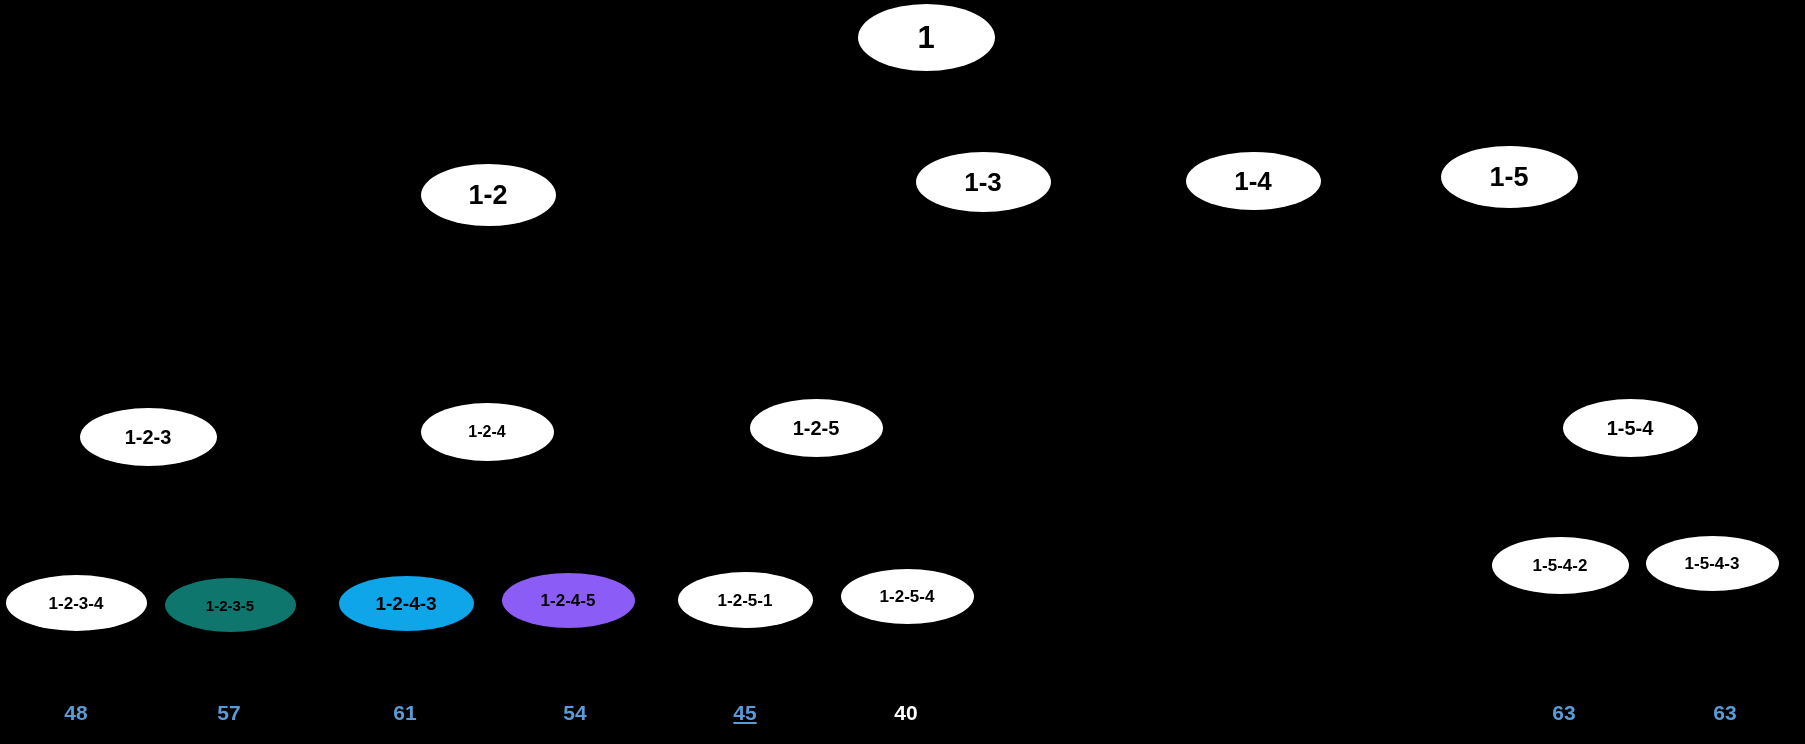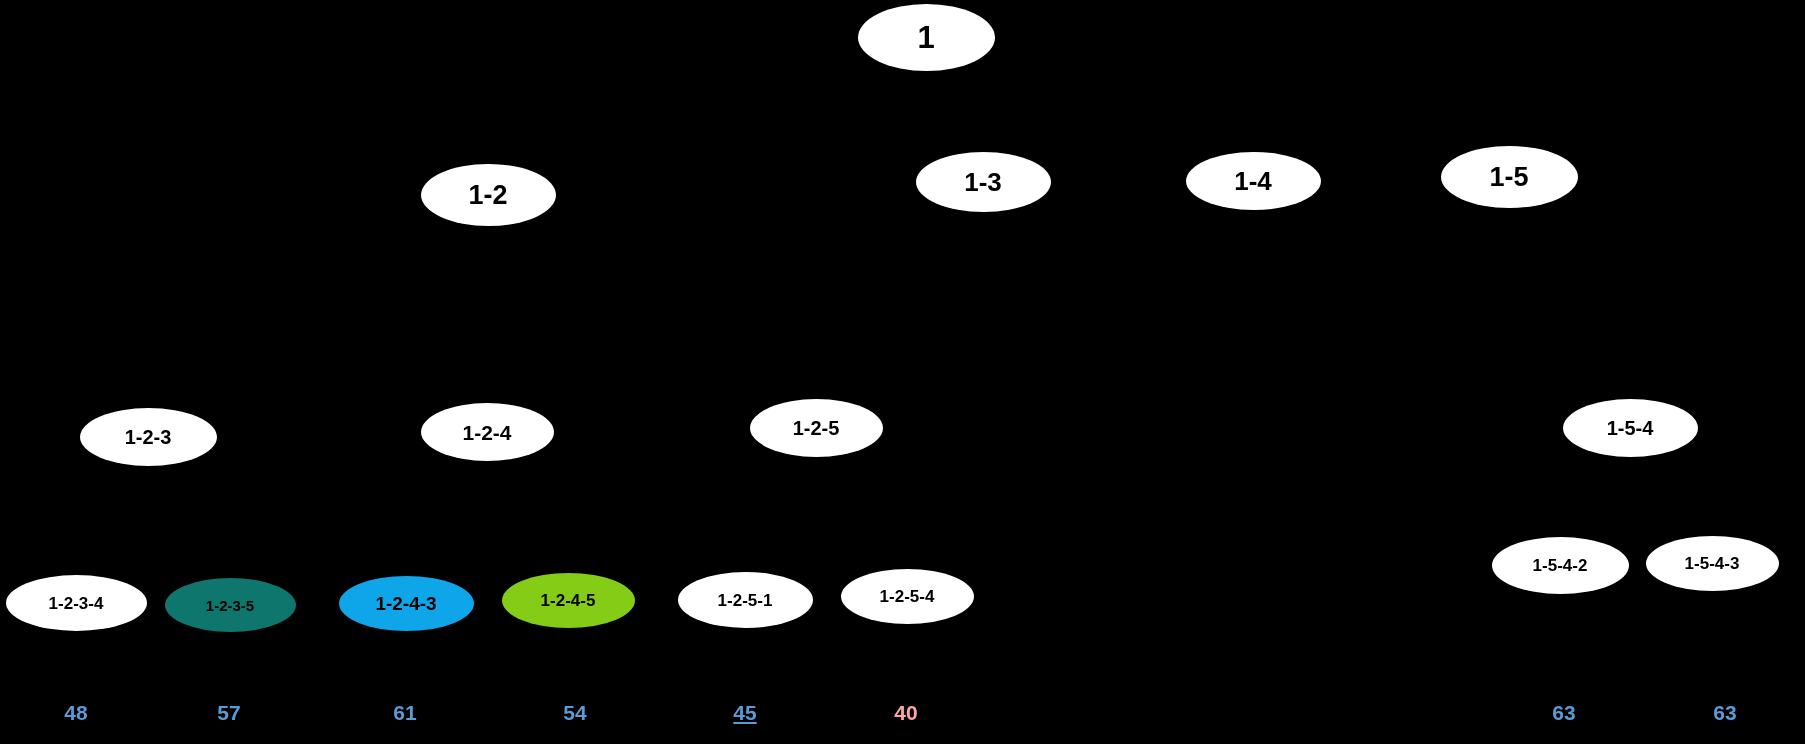--- a/index.html
+++ b/index.html
@@ -59,39 +59,39 @@
       </div>
       <div class="node" style="left: 1185.5px; top: 152px; width: 135px; height: 58px; background: rgb(255, 255, 255); color: rgb(0, 0, 0); font-size: 26px;">
         <span class="node-label">1-4</span>
       </div>
       <div class="node" style="left: 1440.5px; top: 146px; width: 137px; height: 62px; background: rgb(255, 255, 255); color: rgb(0, 0, 0); font-size: 27px;">
         <span class="node-label">1-5</span>
       </div>
       <div class="node" style="left: 79.5px; top: 408px; width: 137px; height: 58px; background: rgb(255, 255, 255); color: rgb(0, 0, 0); font-size: 20px;">
         <span class="node-label">1-2-3</span>
       </div>
-      <div class="node" style="left: 420.5px; top: 403px; width: 133px; height: 58px; background: rgb(255, 255, 255); color: rgb(0, 0, 0); font-size: 21px;">
+      <div class="node" style="left: 420.5px; top: 403px; width: 133px; height: 58px; background: rgb(255, 255, 255); color: rgb(0, 0, 0); font-size: 16px;">
         <span class="node-label">1-2-4</span>
       </div>
       <div class="node" style="left: 749.5px; top: 399px; width: 133px; height: 58px; background: rgb(255, 255, 255); color: rgb(0, 0, 0); font-size: 20px;">
         <span class="node-label">1-2-5</span>
       </div>
       <div class="node" style="left: 1562.5px; top: 399px; width: 135px; height: 58px; background: rgb(255, 255, 255); color: rgb(0, 0, 0); font-size: 20px;">
         <span class="node-label">1-5-4</span>
       </div>
       <div class="node" style="left: 5.5px; top: 575px; width: 141px; height: 56px; background: rgb(255, 255, 255); color: rgb(0, 0, 0); font-size: 17px;">
         <span class="node-label">1-2-3-4</span>
       </div>
       <div class="node" style="left: 164.5px; top: 578px; width: 131px; height: 54px; background: #0f766e; color: rgb(0, 0, 0); font-size: 15px;">
         <span class="node-label">1-2-3-5</span>
       </div>
       <div class="node" style="left: 338.5px; top: 575.5px; width: 135px; height: 55px; background: #0ea5e9; color: rgb(0, 0, 0); font-size: 19px;">
         <span class="node-label">1-2-4-3</span>
       </div>
-      <div class="node" style="left: 501.5px; top: 572.5px; width: 133px; height: 55px; background: #84cc16; color: rgb(0, 0, 0); font-size: 17px;">
+      <div class="node" style="left: 501.5px; top: 572.5px; width: 133px; height: 55px; background: #8b5cf6; color: rgb(0, 0, 0); font-size: 17px;">
         <span class="node-label">1-2-4-5</span>
       </div>
       <div class="node" style="left: 677.5px; top: 572px; width: 135px; height: 56px; background: rgb(255, 255, 255); color: rgb(0, 0, 0); font-size: 17px;">
         <span class="node-label">1-2-5-1</span>
       </div>
       <div class="node" style="left: 840.5px; top: 568.5px; width: 133px; height: 55px; background: rgb(255, 255, 255); color: rgb(0, 0, 0); font-size: 17px;">
         <span class="node-label">1-2-5-4</span>
       </div>
       <div class="node" style="left: 1491.5px; top: 536.5px; width: 137px; height: 57px; background: rgb(255, 255, 255); color: rgb(0, 0, 0); font-size: 17px;">
         <span class="node-label">1-5-4-2</span>
@@ -99,17 +99,17 @@
       <div class="node" style="left: 1645.5px; top: 535.5px; width: 133px; height: 55px; background: rgb(255, 255, 255); color: rgb(0, 0, 0); font-size: 17px;">
         <span class="node-label">1-5-4-3</span>
       </div>
     </div>
   <div id="values-layer">
       <div class="value" style="left: 16px; top: 701.5px; width: 120px; font-size: 21px; color: rgb(91, 155, 213);">48</div>
       <div class="value" style="left: 169px; top: 701.5px; width: 120px; font-size: 21px; color: rgb(91, 155, 213);">57</div>
       <div class="value" style="left: 345px; top: 701.5px; width: 120px; font-size: 21px; color: rgb(91, 155, 213);">61</div>
       <div class="value" style="left: 515px; top: 701.5px; width: 120px; font-size: 21px; color: rgb(91, 155, 213);">54</div>
       <div class="value" style="left: 685px; top: 701.5px; width: 120px; font-size: 21px; color: rgb(91, 155, 213); text-decoration: underline;">45</div>
-      <div class="value" style="left: 846px; top: 701.5px; width: 120px; font-size: 21px; color: #fca5a5;">40</div>
+      <div class="value" style="left: 846px; top: 701.5px; width: 120px; font-size: 21px; color: #ffffff;">40</div>
       <div class="value" style="left: 1504px; top: 701.5px; width: 120px; font-size: 21px; color: rgb(91, 155, 213);">63</div>
       <div class="value" style="left: 1665px; top: 701.5px; width: 120px; font-size: 21px; color: rgb(91, 155, 213);">63</div>
     </div>
 </div>
 
 </body></html>

